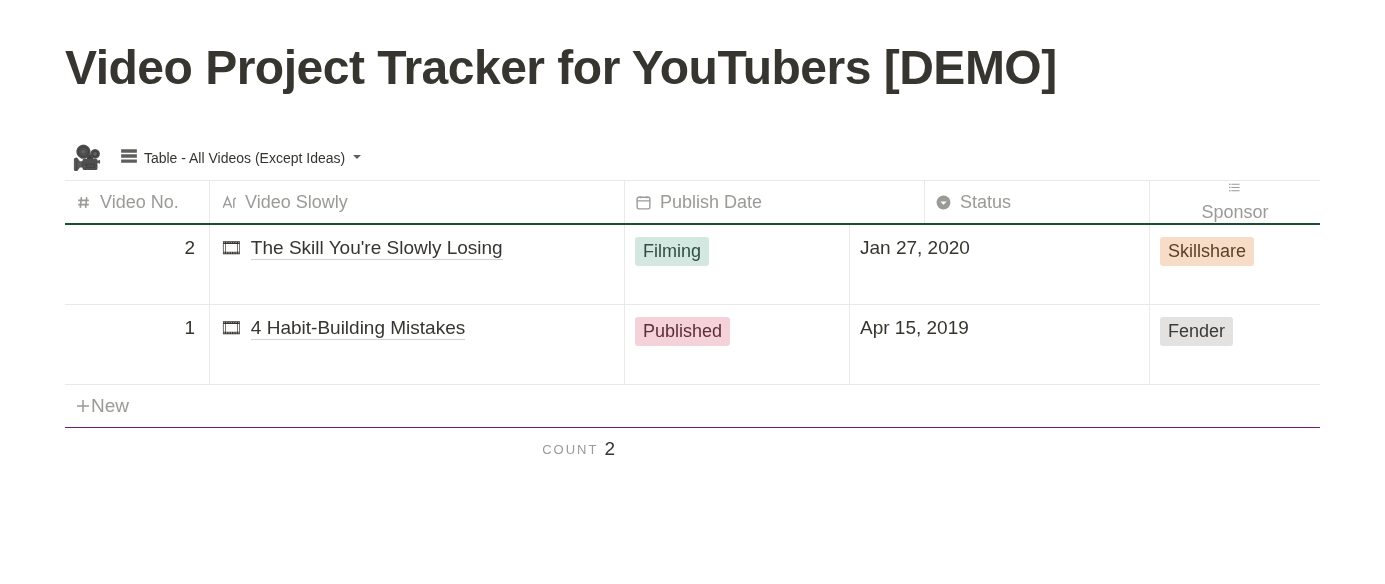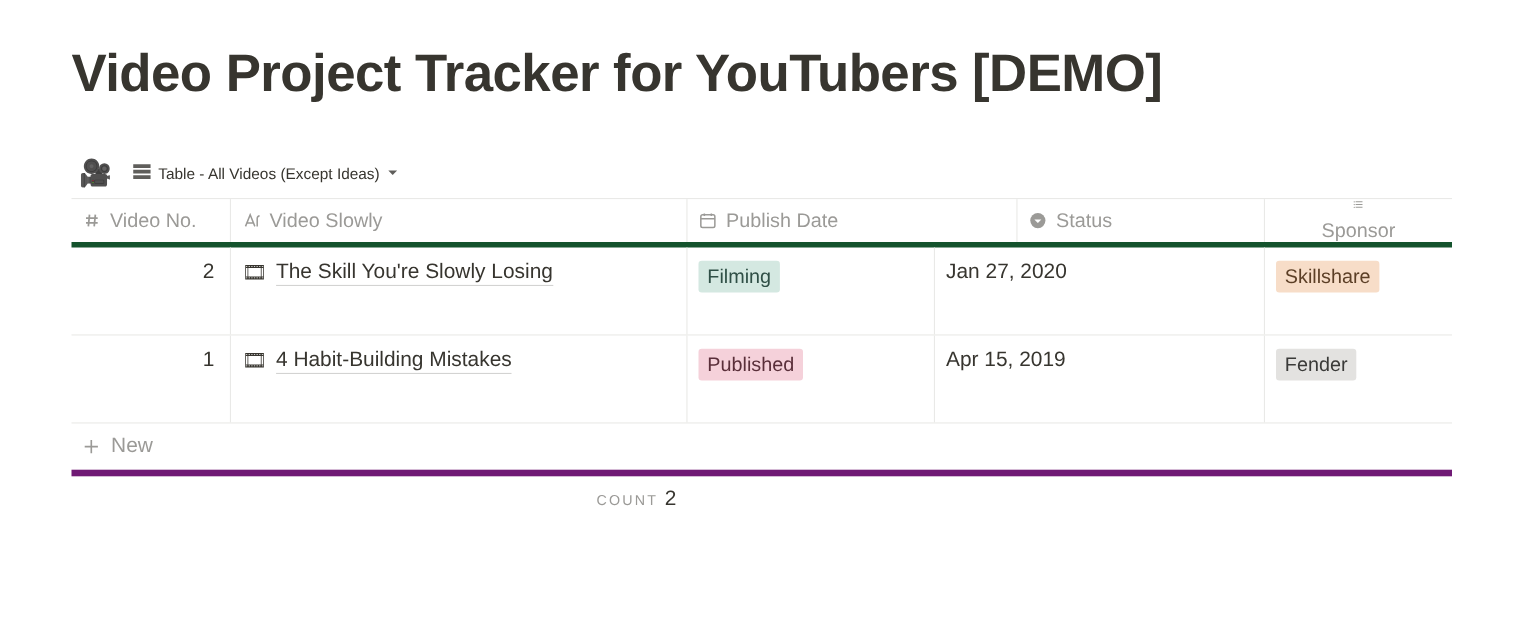--- a/index.html
+++ b/index.html
@@ -63,21 +63,21 @@
     width: 12px;
     height: 12px;
     fill: #5f5e5b;
   }
   .table {
     border-top: 1px solid #e9e9e7;
     width: 100%;
   }
   .th-row {
     display: flex;
-    border-bottom: 5px solid #14532d;
+    border-bottom: 2px solid #14532d;
     height: 44px;
   }
   .th {
     display: flex;
     align-items: center;
     gap: 8px;
     padding: 0 10px;
     color: #9b9a97;
     font-size: 18px;
     border-right: 1px solid #e9e9e7;
@@ -135,26 +135,25 @@
     font-size: 18px;
     line-height: 1.4;
   }
   .tag-filming { background: #d4e8e1; color: #2f4f46; }
   .tag-published { background: #f5d1da; color: #5a2f3a; }
   .tag-skillshare { background: #f7ddc8; color: #5c3f26; }
   .tag-fender { background: #e3e2e0; color: #3a3a38; }
   .new-row {
     display: flex;
     align-items: center;
-    gap: 10px;
     padding: 10px 10px;
     color: #9b9a97;
     font-size: 19px;
     cursor: pointer;
-    border-bottom: 6px solid #701a75;
+    border-bottom: 1px solid #701a75;
   }
   .new-row svg {
     width: 16px;
     height: 16px;
     fill: #9b9a97;
   }
   .footer-row {
     display: flex;
     padding: 10px 0;
   }

